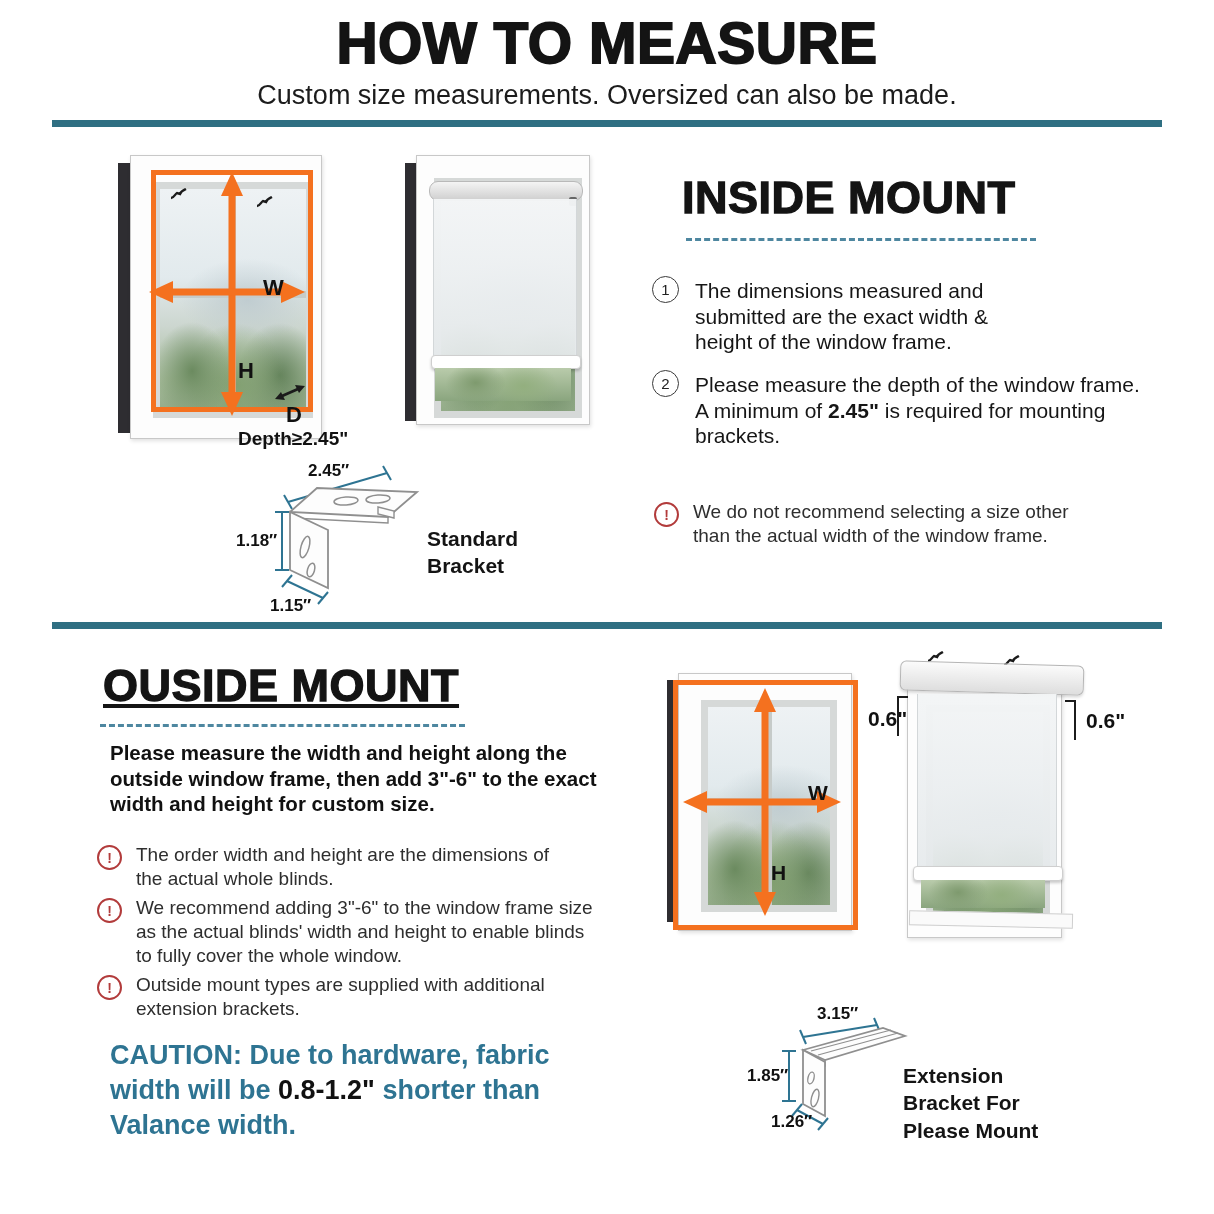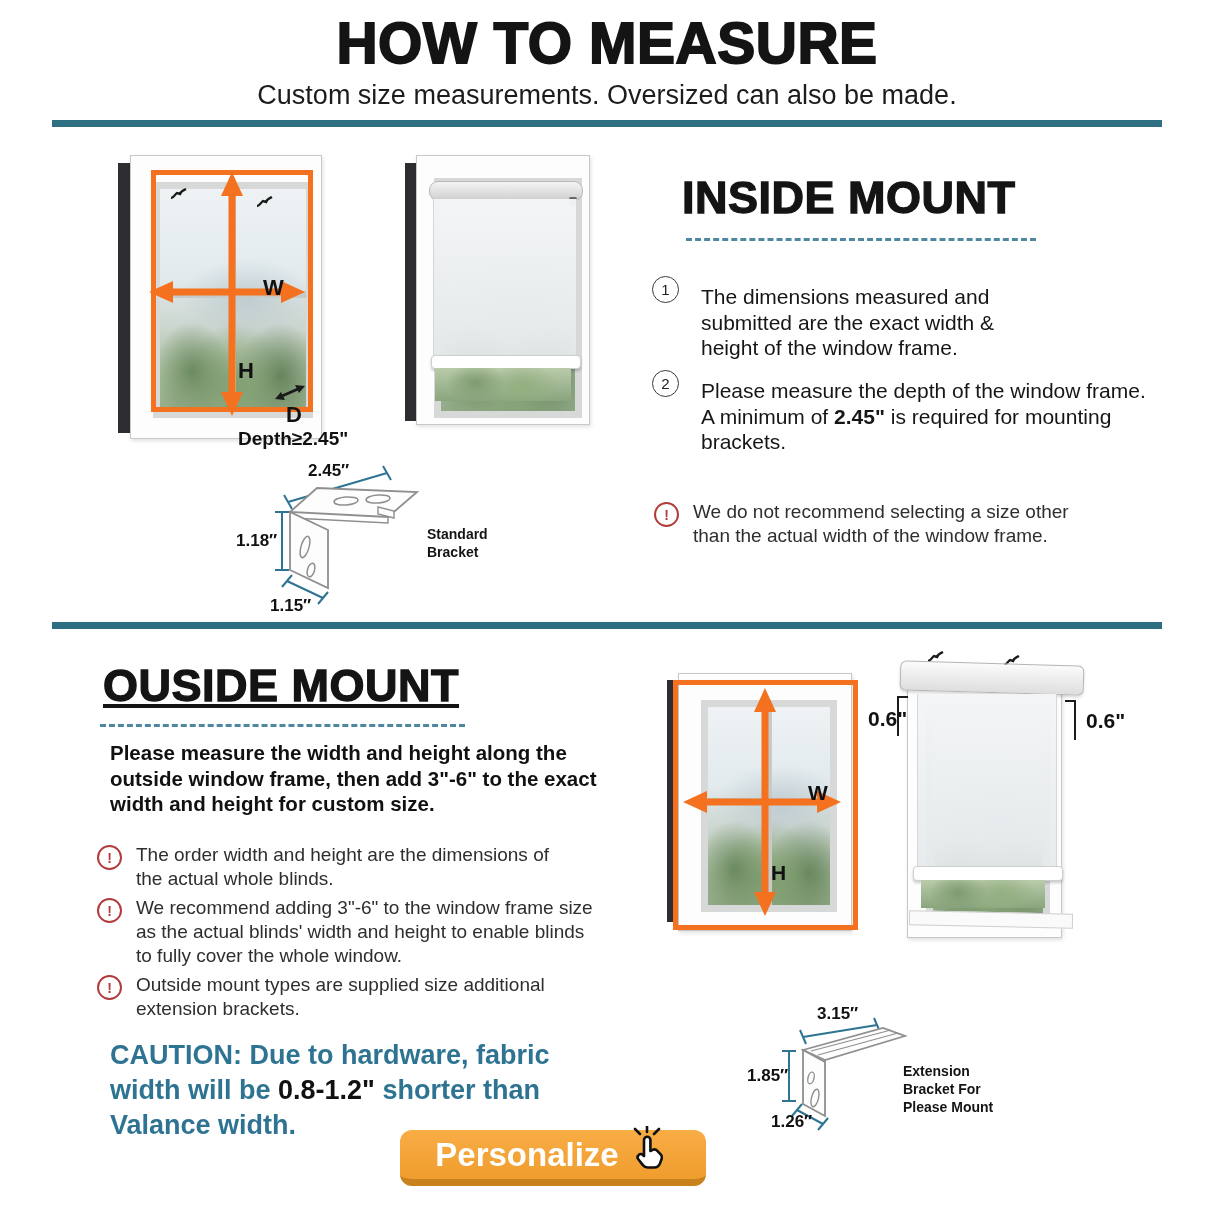--- a/index.html
+++ b/index.html
@@ -51,37 +51,37 @@
             border:1px solid #b5b5b5;border-radius:6px;box-shadow:0 2px 3px rgba(0,0,0,.15);}
   .sill{position:absolute;background:#fafafa;border:1px solid #cfcfcf;}
   .gapmark-l{position:absolute;width:9px;height:38px;border-left:2px solid #1c1c1c;border-top:2px solid #1c1c1c;}
   .gapmark-r{position:absolute;width:9px;height:38px;border-right:2px solid #1c1c1c;border-top:2px solid #1c1c1c;}
   .gaplbl{position:absolute;font-size:21px;font-weight:bold;color:#111;}
 
   
   .pt{position:absolute;display:flex;gap:12px;}
   .ptnum{flex:none;width:25px;height:25px;border:1.7px solid #3a3a3a;border-radius:50%;
          display:flex;align-items:center;justify-content:center;font-size:15px;color:#222;margin-top:2px;}
-  .pttext{font-size:21px;line-height:1.22;color:#161616;margin:10px;}
+  .pttext{font-size:21px;line-height:1.22;color:#161616;margin:4px;}
   .pt1 .pttext{width:340px;} .pt2 .pttext{width:445px;}
   .pttext b{font-weight:bold;}
 
   .noterow{position:absolute;display:flex;gap:14px;}
   .warn{flex:none;width:21px;height:21px;border:2px solid #B23B3B;border-radius:50%;color:#B23B3B;
         display:flex;align-items:center;justify-content:center;font-size:14px;font-weight:bold;margin-top:2px;}
   .warn i{font-style:normal;}
   .notetext{font-size:19px;line-height:1.25;color:#2e2e2e;margin:0;}
 
   .introtext{position:absolute;font-size:20.5px;font-weight:bold;line-height:1.25;color:#111;margin:0;}
   .caution{position:absolute;font-size:27px;font-weight:bold;line-height:1.3;margin:0;}
   .caution .tl{color:#2E7492;} .caution .bk{color:#111;}
 
   
   .dimlbl{position:absolute;font-size:17px;font-weight:bold;color:#111;white-space:nowrap;}
-  .bracketlbl{position:absolute;font-size:14px;font-weight:bold;color:#141414;line-height:1.3;white-space:pre-line;}
+  .bracketlbl{position:absolute;font-size:21px;font-weight:bold;color:#141414;line-height:1.3;white-space:pre-line;}
 
   
   .personalize{position:absolute;left:400px;top:1130px;width:306px;height:56px;
       display:flex;align-items:center;justify-content:center;gap:8px;
       background:linear-gradient(180deg,#f8ad45,#f09d2e);
       border:none;border-bottom:7px solid #c8811c;border-radius:12px;
       color:#fff;font-size:33px;font-weight:bold;font-family:inherit;cursor:pointer;}
   .personalize svg{margin-top:-14px;}
 </style>
 </head>
@@ -204,21 +204,21 @@
     <div class="noterow" style="left:97px;top:896px;">
       <span class="warn">
           <i>!</i>
         </span>
       <p class="notetext" style="width:465px;">We recommend adding 3"-6" to the window frame size as the actual blinds' width and height to enable blinds to fully cover the whole window.</p>
     </div>
     <div class="noterow" style="left:97px;top:973px;">
       <span class="warn">
           <i>!</i>
         </span>
-      <p class="notetext" style="width:440px;">Outside mount types are supplied size additional extension brackets.</p>
+      <p class="notetext" style="width:440px;">Outside mount types are supplied with additional extension brackets.</p>
     </div>
 
     <p class="caution" style="left:110px;top:1038px;width:470px;"><span class="tl">CAUTION: Due to hardware, fabric width will be </span><span class="bk">0.8-1.2"</span><span class="tl"> shorter than Valance width.</span></p>
 
     <div class="abs" style="left:665px;top:670px;width:195px;height:265px;">
       <div class="edge" style="left:2px;top:10px;width:15px;height:242px;"></div>
       <div class="frame" style="left:13px;top:3px;width:172px;height:256px;">
         <div class="glass scene" style="left:22px;top:26px;width:122px;height:198px;">
           <div class="muntin-h"></div>
           <div class="muntin-v"></div>
@@ -280,21 +280,14 @@
       </svg>
       <span class="dimlbl" style="left:72px;top:4px;">3.15″</span>
       <span class="dimlbl" style="left:2px;top:66px;">1.85″</span>
       <span class="dimlbl" style="left:26px;top:112px;">1.26″</span>
       <span class="bracketlbl" style="left:158px;top:62px;">Extension
 Bracket For
 Please Mount</span>
     </div>
   </div>
 
-  <button class="personalize">
-    <span>Personalize</span>
-    <svg width="44" height="44" viewBox="0 0 44 44">
-      <path d="M13 8 L8 3 M20 6 L20 0 M27 8 L32 3" stroke="#111" stroke-width="2.6" fill="none" stroke-linecap="round"></path>
-      <path d="M17 14 a3.2 3.2 0 0 1 6.4 0 v11 l2.2 -1.1 c1.6 -0.8 3.5 -0.4 4.7 0.9 l3.6 3.9 c1 1.1 1.3 2.7 0.8 4.1 l-1.8 4.8 c-0.9 2.3 -3.1 3.9 -5.6 3.9 h-6.5 c-1.9 0 -3.7 -0.9 -4.9 -2.4 l-4.6 -5.9 c-1 -1.3 -0.9 -3.2 0.4 -4.3 c1.2 -1.1 3.1 -1 4.2 0.1 l1.1 1.1 z" fill="#fff" stroke="#111" stroke-width="2.6" stroke-linejoin="round"></path>
-    </svg>
-  </button>
 
 </div>
 
 </body></html>

